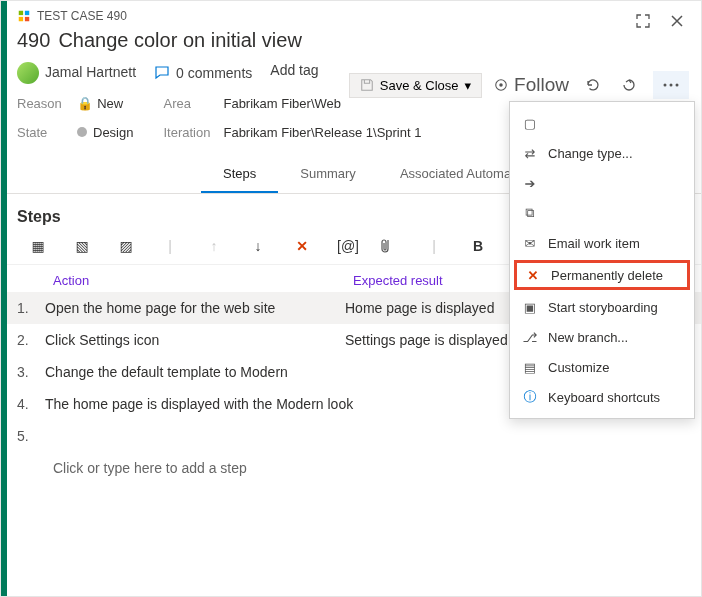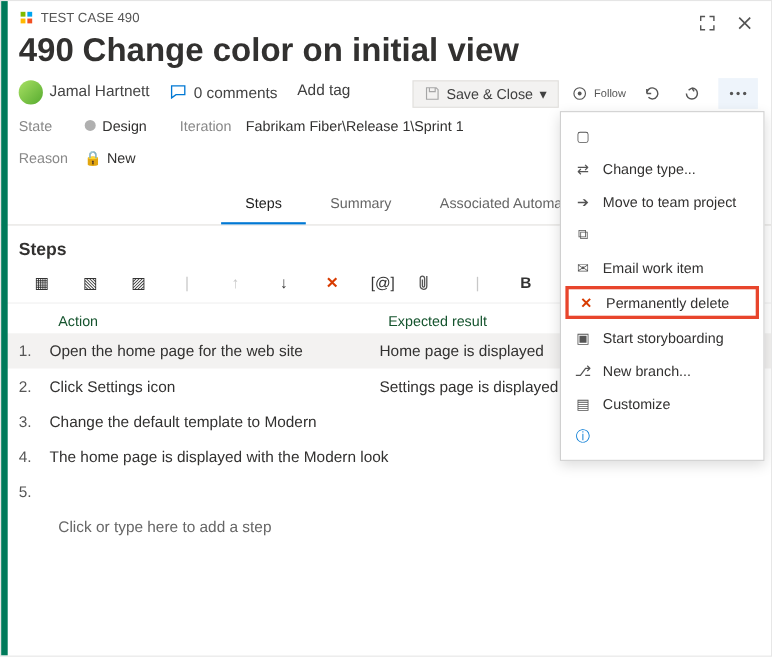--- a/index.html
+++ b/index.html
@@ -1,46 +1,46 @@
 <!DOCTYPE html>
 <html><head>
 <meta charset="utf-8">
 <style>
 html,body{margin:0;padding:0;font-family:"Segoe UI",Arial,sans-serif;font-size:14px;color:#323130;background:#fff}
 body{width:702px;height:597px;position:relative;overflow:hidden;border:1px solid #e5e5e5;box-sizing:border-box}
 .accent{position:absolute;left:0;top:0;width:6px;height:100%;background:#007a5a}
 .hdr{padding:8px 16px 0 16px}
 .title-line{font-size:12px;color:#555;display:flex;align-items:center;gap:6px}
 .title-line .ico{width:14px;height:14px}
-.big-title{font-size:30px;font-weight:700;margin:6px 0 10px 0;color:#323130}
+.big-title{font-size:20px;font-weight:400;margin:6px 0 10px 0;color:#323130}
 .big-title .num{margin-right:8px}
 .meta-row{display:flex;gap:18px;font-size:14px;color:#444;}
 .avatar{width:22px;height:22px;border-radius:50%;background:linear-gradient(135deg,#a8e063,#56ab2f);display:inline-block;margin-right:6px;vertical-align:middle}
 .comments{display:flex;align-items:center;gap:6px}
 .addtag{color:#404040}
 .top-actions{position:absolute;top:8px;right:12px;display:flex;gap:10px;align-items:center}
 .icon-btn{width:24px;height:24px;display:flex;align-items:center;justify-content:center;color:#555;cursor:pointer}
 .toolbar2{position:absolute;top:70px;right:12px;display:flex;gap:12px;align-items:center}
-.save-btn{display:flex;align-items:center;gap:6px;background:#f3f2f1;border:1px solid #e1dfdd;padding:4px 10px;color:#404040;font-size:13px}
-.follow{display:flex;align-items:center;gap:6px;color:#555;font-size:10px}
+.save-btn{display:flex;align-items:center;gap:6px;background:#f3f2f1;border:1px solid #e1dfdd;padding:4px 10px;color:#000000;font-size:13px}
+.follow{display:flex;align-items:center;gap:6px;color:#555;font-size:19px}
 .kebab{background:#eef4fb;padding:2px 6px}
 .fields{display:flex;padding:12px 16px 0 16px;gap:30px;font-size:13px}
 .fields .lbl{color:#888;width:60px;display:inline-block}
 .fields .col{display:flex;flex-direction:column;gap:14px}
 .state-dot{width:10px;height:10px;border-radius:50%;background:#b0b0b0;display:inline-block;margin-right:6px}
 .lock{color:#888;margin-right:4px}
 .tabs{display:flex;border-bottom:1px solid #e1dfdd;margin-top:16px;padding-left:200px}
 .tab{padding:10px 22px;font-size:13px;color:#666;cursor:pointer}
 .tab.active{color:#222;border-bottom:2px solid #0078d4;background:#fff}
 .section-h{font-size:16px;font-weight:600;padding:14px 16px 8px 16px}
 .steps-toolbar{display:flex;gap:26px;align-items:center;padding:4px 28px 10px 28px;border-bottom:1px solid #f0f0f0}
 .steps-toolbar .t{width:18px;text-align:center;color:#333;cursor:pointer}
 .steps-toolbar .dim{color:#c8c8c8}
 .steps-toolbar .red{color:#d83b01;font-weight:bold}
-.columns{display:flex;padding:8px 16px 4px 52px;font-size:13px;color:#14532d}
+.columns{display:flex;padding:8px 16px 4px 52px;font-size:13px;color:#6d28d9}
 .columns .c1{width:300px}
 .step-row{display:flex;padding:8px 16px;font-size:14px}
 .step-row .n{width:28px;color:#555}
 .step-row .a{width:300px}
 .step-row .e{flex:1;padding-right:30px}
 .step-row.sel{background:#f3f2f1}
 .placeholder{color:#666;padding:8px 16px 8px 52px}
 .menu{position:absolute;top:100px;right:6px;width:184px;background:#fff;border:1px solid #d0d0d0;box-shadow:0 4px 12px rgba(0,0,0,.15);padding:6px 0;font-size:13px}
 .menu-item{display:flex;align-items:center;gap:10px;padding:7px 12px;cursor:pointer}
 .menu-item .mi{width:16px;height:16px;display:flex;align-items:center;justify-content:center;color:#555;flex-shrink:0}
@@ -120,24 +120,25 @@
       <svg width="16" height="4" viewBox="0 0 16 4">
         <circle cx="2" cy="2" r="1.5" fill="#555"></circle>
         <circle cx="8" cy="2" r="1.5" fill="#555"></circle>
         <circle cx="14" cy="2" r="1.5" fill="#555"></circle>
       </svg>
     </span>
 </div>
 
 <div class="fields">
   <div class="col">
+    <div><span class="lbl">Reason</span><span class="lock">🔒</span><span>New</span></div>
     <div><span class="lbl">State</span><span class="state-dot"></span><span>Design</span></div>
-    <div><span class="lbl">Reason</span><span class="lock">🔒</span><span>New</span></div>
   </div>
   <div class="col">
+    <div><span class="lbl">Area</span><span>Fabrikam Fiber\Web</span></div>
     <div><span class="lbl">Iteration</span><span>Fabrikam Fiber\Release 1\Sprint 1</span></div>
   </div>
 </div>
 
 <div class="tabs">
   <div class="tab active">Steps</div>
   <div class="tab">Summary</div>
   <div class="tab">Associated Automation</div>
 </div>
 
@@ -199,21 +200,20 @@
 <div class="menu">
   <div class="menu-item">
       <span class="mi">▢</span>
     </div>
   <div class="menu-item">
       <span class="mi">⇄</span>
       <span>Change type...</span>
     </div>
   <div class="menu-item">
       <span class="mi">➔</span>
-      <span>Move to team project</span>
     </div>
   <div class="menu-item">
       <span class="mi">⧉</span>
     </div>
   <div class="menu-item">
       <span class="mi">✉</span>
       <span>Email work item</span>
     </div>
   <div class="menu-item hl">
       <span class="mi">✕</span>
@@ -226,14 +226,15 @@
   <div class="menu-item">
       <span class="mi">⎇</span>
       <span>New branch...</span>
     </div>
   <div class="menu-item">
       <span class="mi">▤</span>
       <span>Customize</span>
     </div>
   <div class="menu-item">
       <span class="mi" style="color:#0078d4">ⓘ</span>
+      <span>Keyboard shortcuts</span>
     </div>
 </div>
 
 </body></html>

